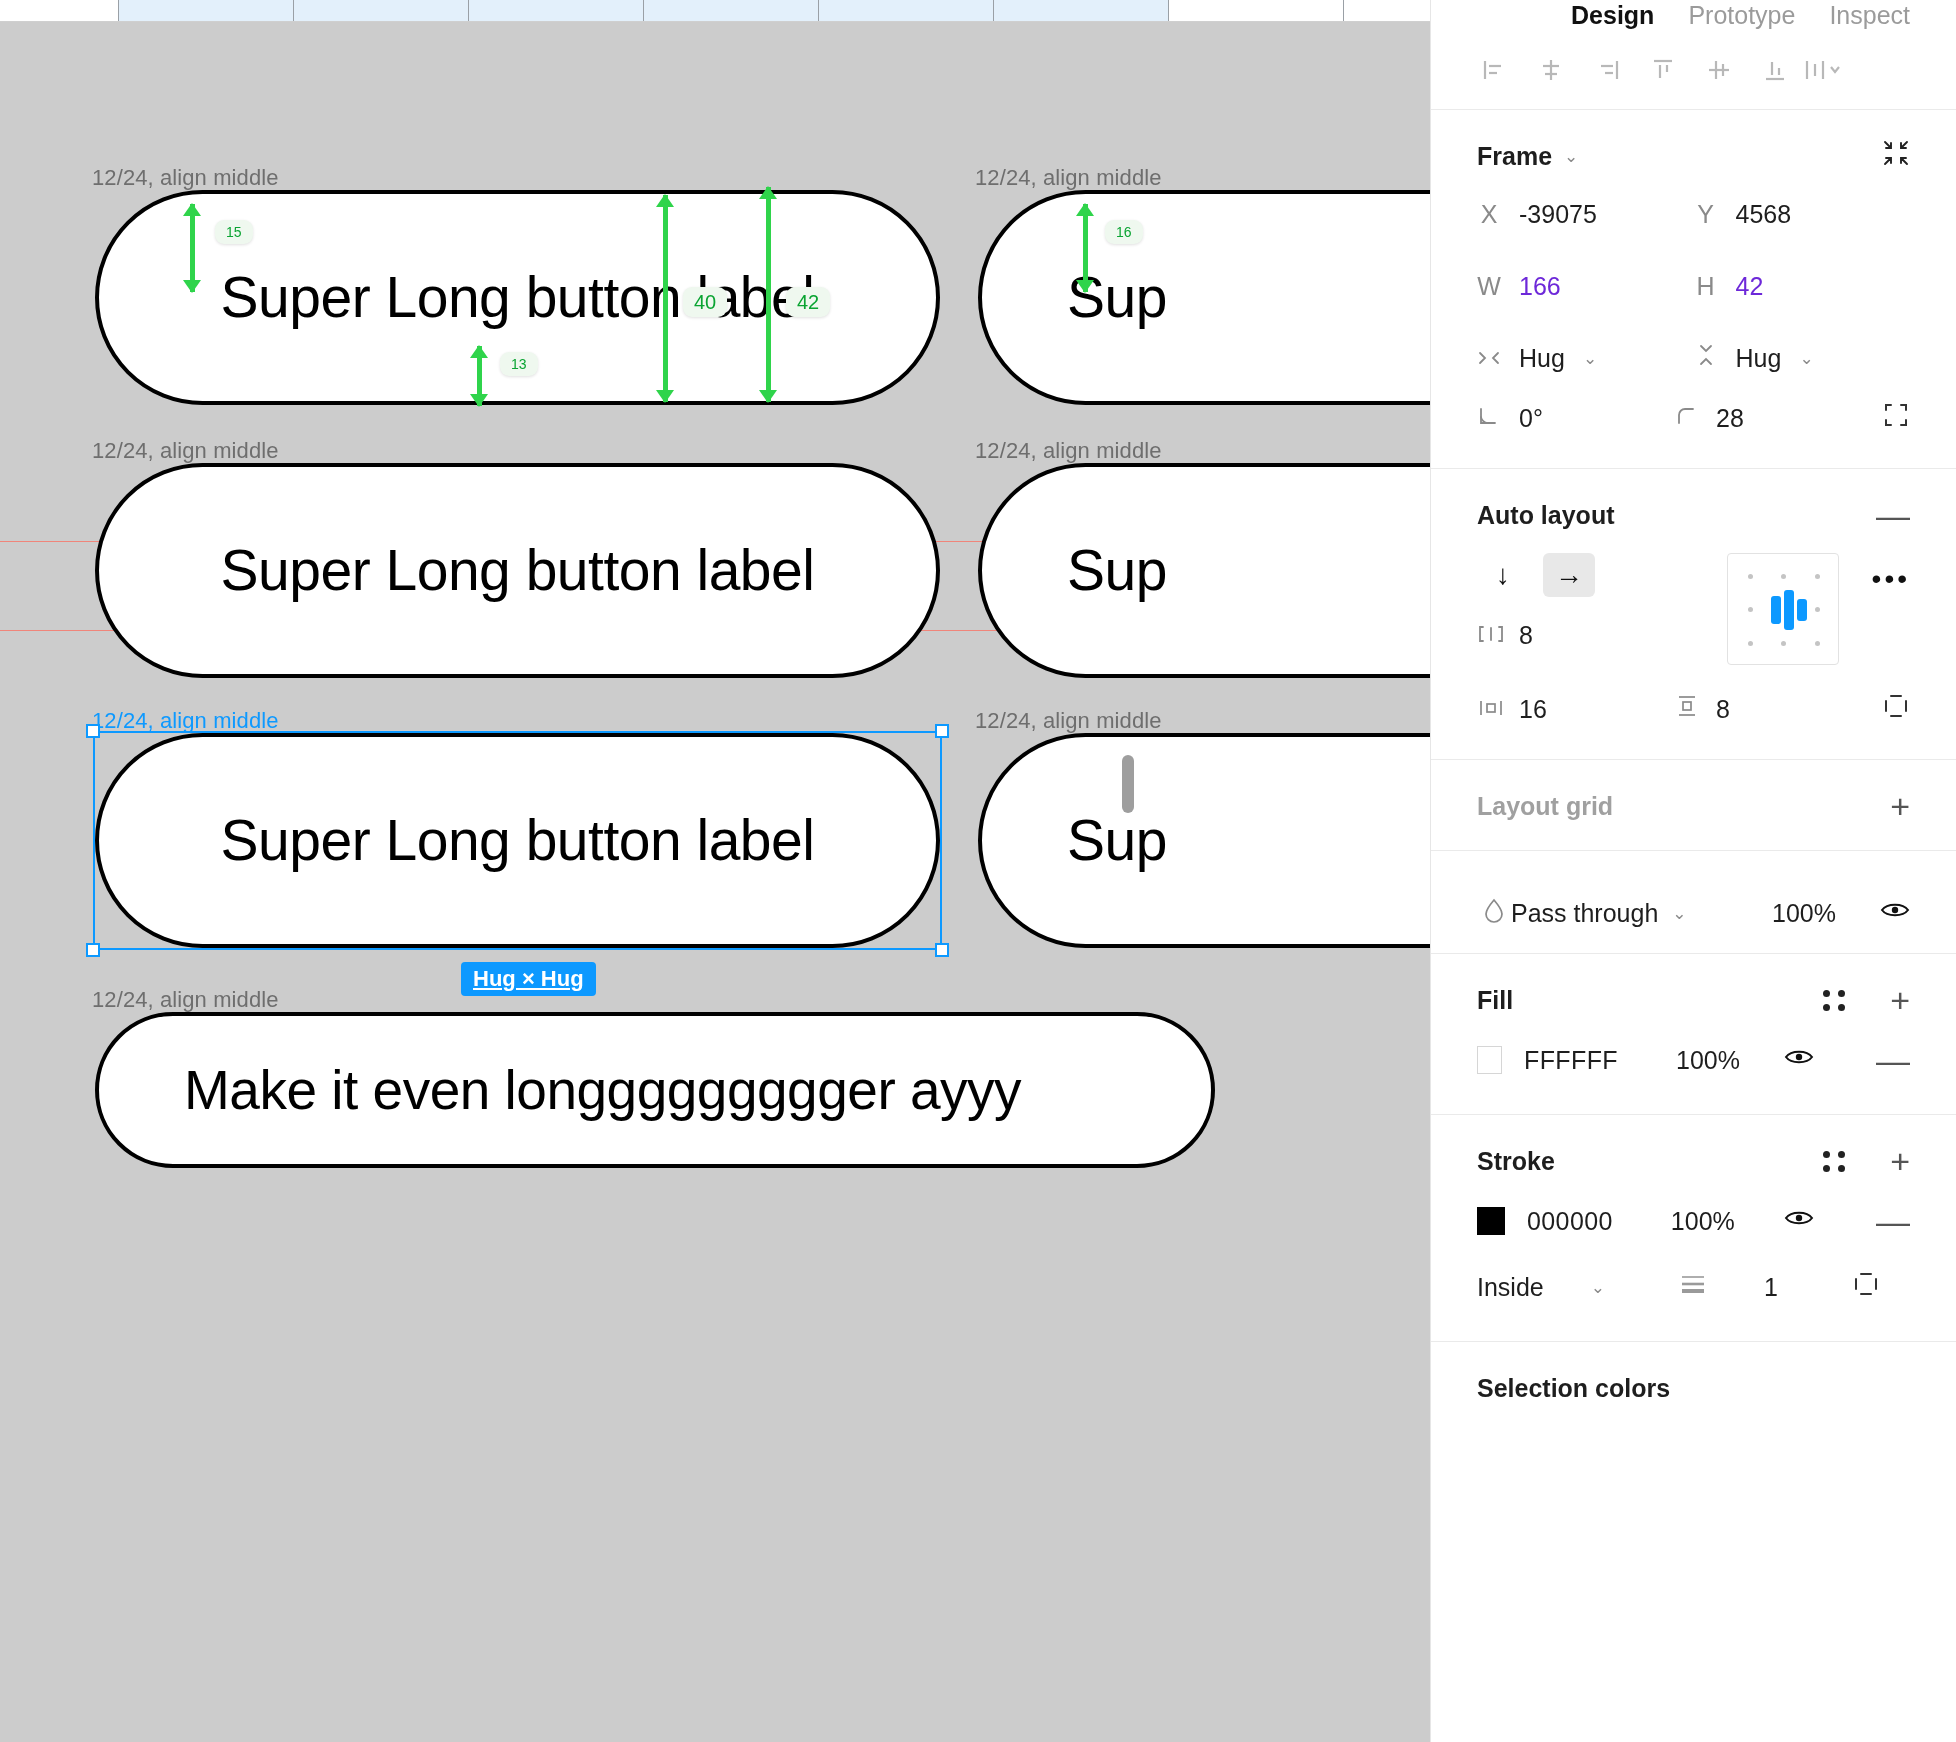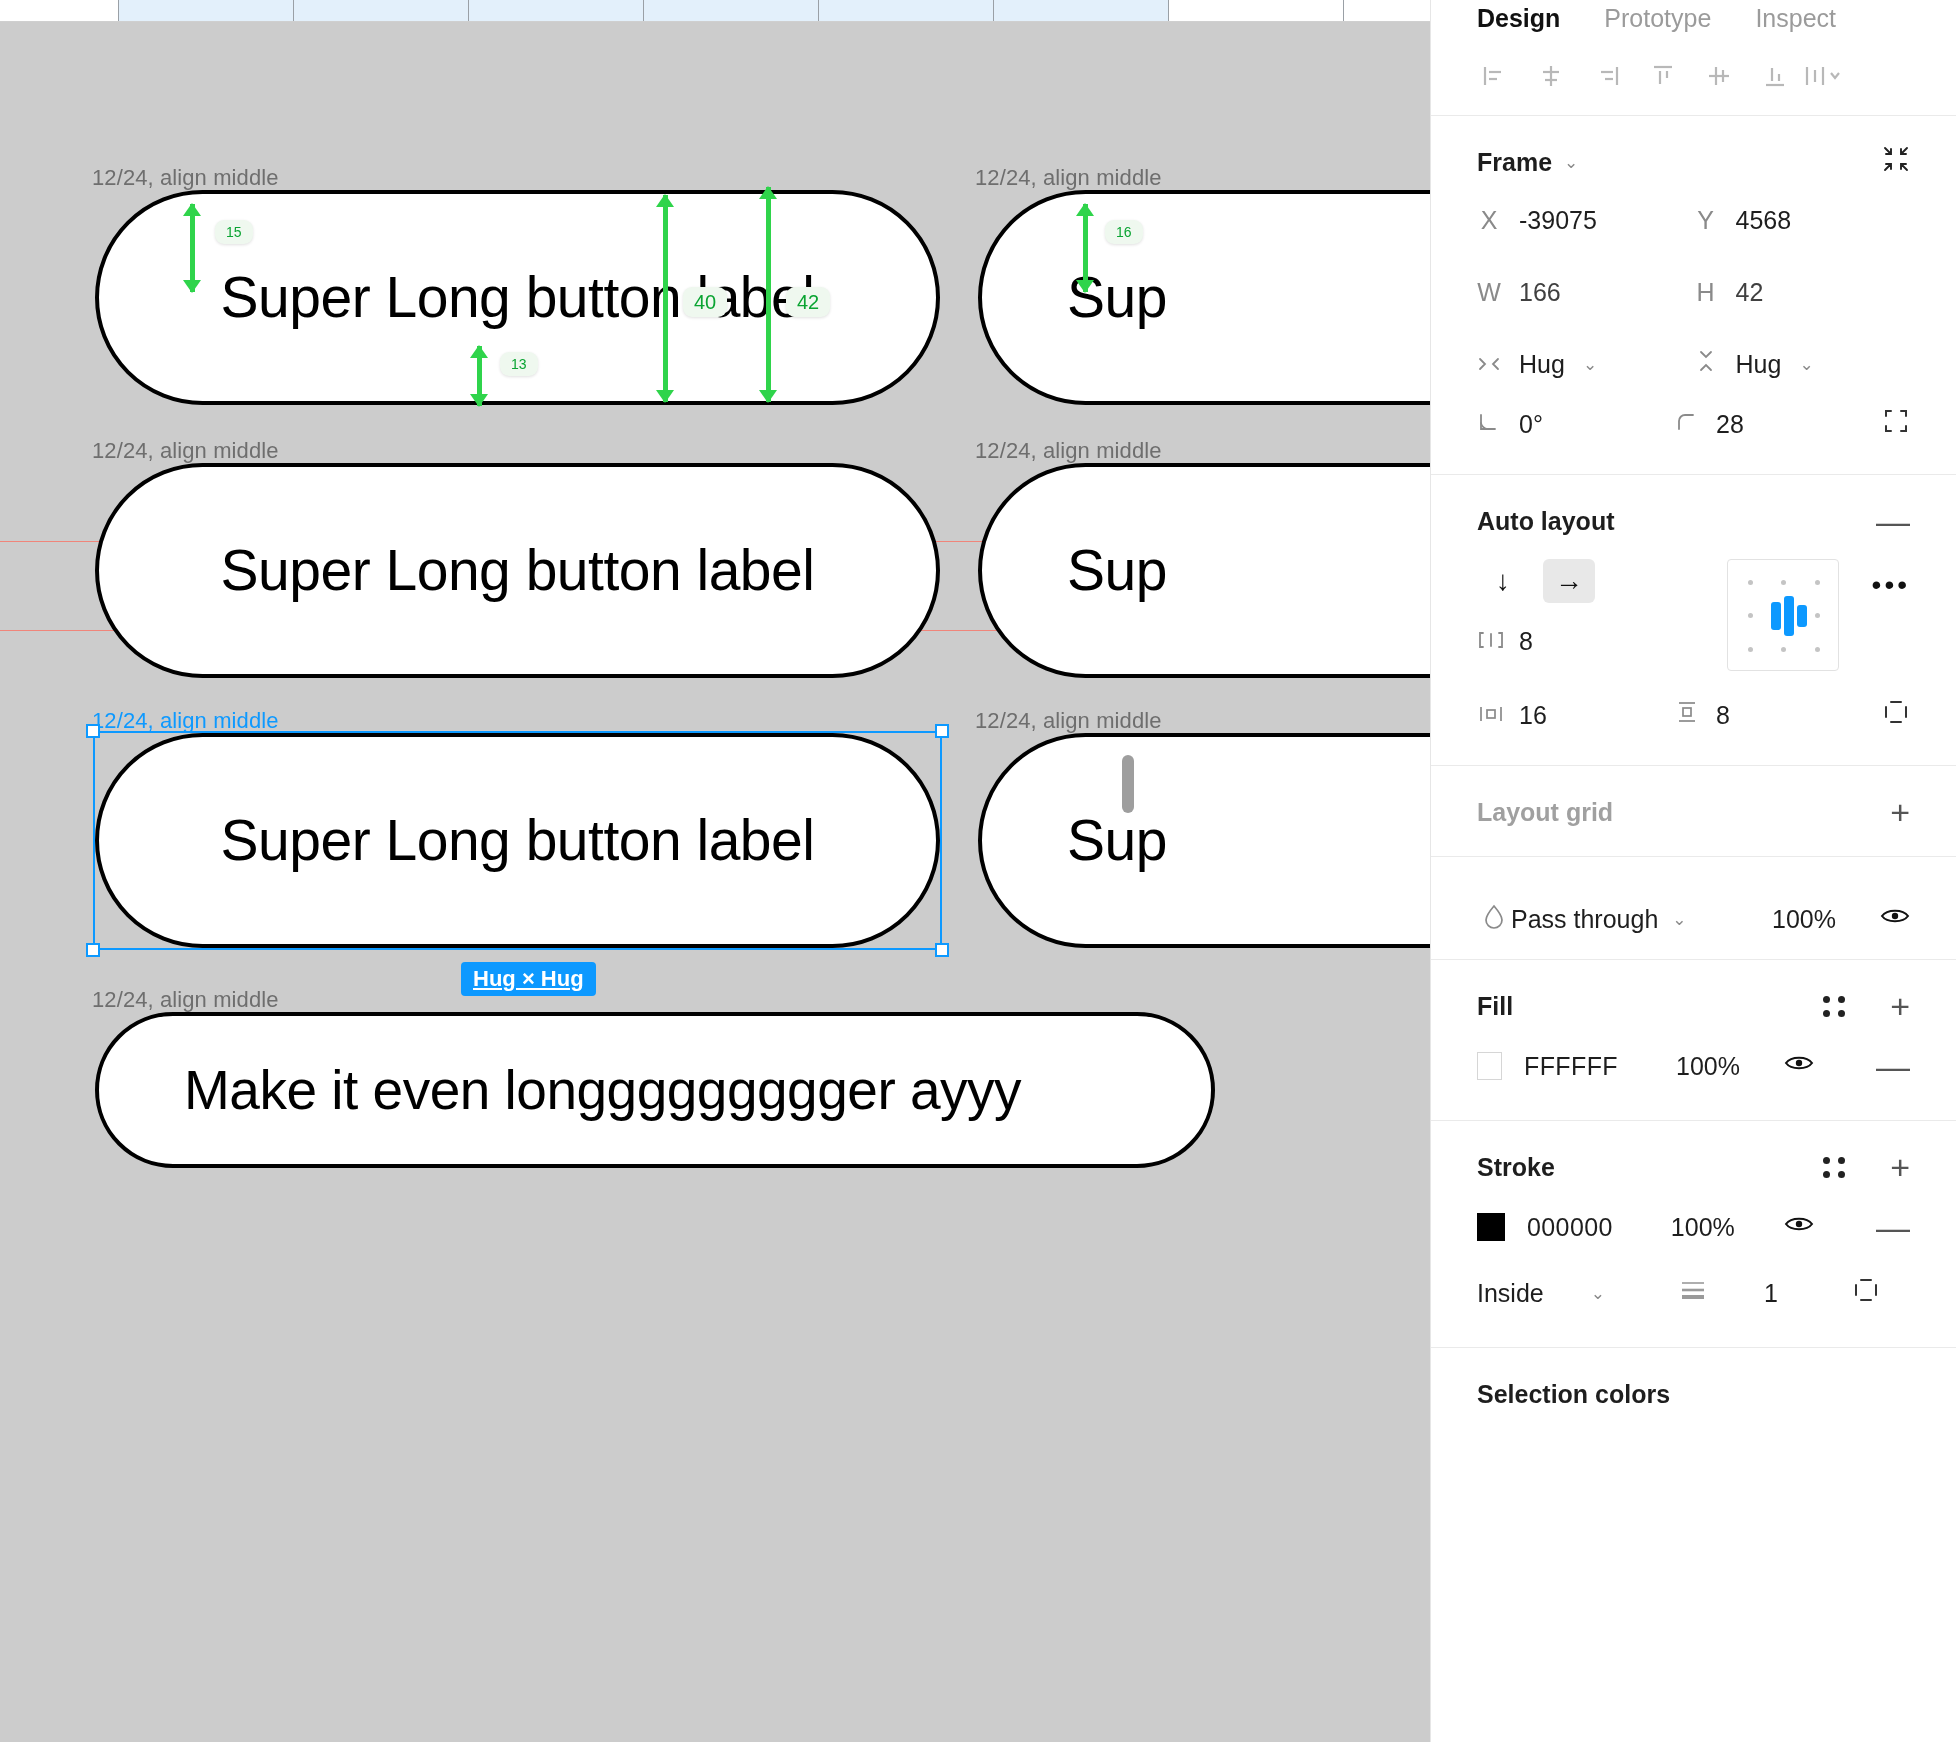--- a/index.html
+++ b/index.html
@@ -89,21 +89,21 @@
     position: absolute; width: 12px; border-radius: 6px;
     background: #9e9e9e;
   }
 
   
   .panel {
     position: absolute; left: 1430px; top: 0; width: 526px; height: 1742px;
     background: #ffffff; border-left: 1px solid #e6e6e6;
     font-size: 24px; color: #1e1e1e;
   }
-  .tabs { display: flex; gap: 44px; padding: 18px 46px; height: 30px; align-items: center; }
+  .tabs { display: flex; gap: 34px; padding: 12px 46px; height: 30px; align-items: center; justify-content: flex-end; }
   .tab { font-size: 25px; color: #9b9b9b; white-space: nowrap; }
   .tab.active { color: #111111; font-weight: 700; }
 
   .align-bar {
     display: flex; align-items: center; gap: 0;
     padding: 0 36px; height: 80px;
     border-bottom: 1px solid #eaeaea;
   }
   .align-btn {
     width: 56px; height: 50px; display: flex; align-items: center; justify-content: center;
@@ -115,21 +115,21 @@
     display: flex; align-items: center; justify-content: space-between;
     height: 40px;
   }
   .sec-title { font-size: 25px; font-weight: 700; color: #1e1e1e; }
   .sec-title.muted { color: #a0a0a0; font-weight: 700; }
 
   .grid2 { display: grid; grid-template-columns: 1fr 1fr; row-gap: 20px; }
   .field { display: flex; align-items: center; gap: 18px; height: 52px; }
   .f-key { color: #8a8a8a; font-size: 25px; width: 24px; text-align: center; }
   .f-val { font-size: 25px; color: #1e1e1e; }
-  .f-val.dim { color: #404040; }
+  .f-val.dim { color: #6d28d9; }
   .caret { color: #8a8a8a; font-size: 17px; }
 
   .row-flex { display: flex; align-items: center; }
   .spacer { flex: 1; }
 
   .swatch { width: 28px; height: 28px; border: 1px solid #d6d6d6; }
   .fill-row { display: flex; align-items: center; gap: 22px; height: 60px; }
   .fill-hex { font-size: 25px; letter-spacing: .4px; }
   .fill-pct { font-size: 25px; margin-left: 36px; }
 

